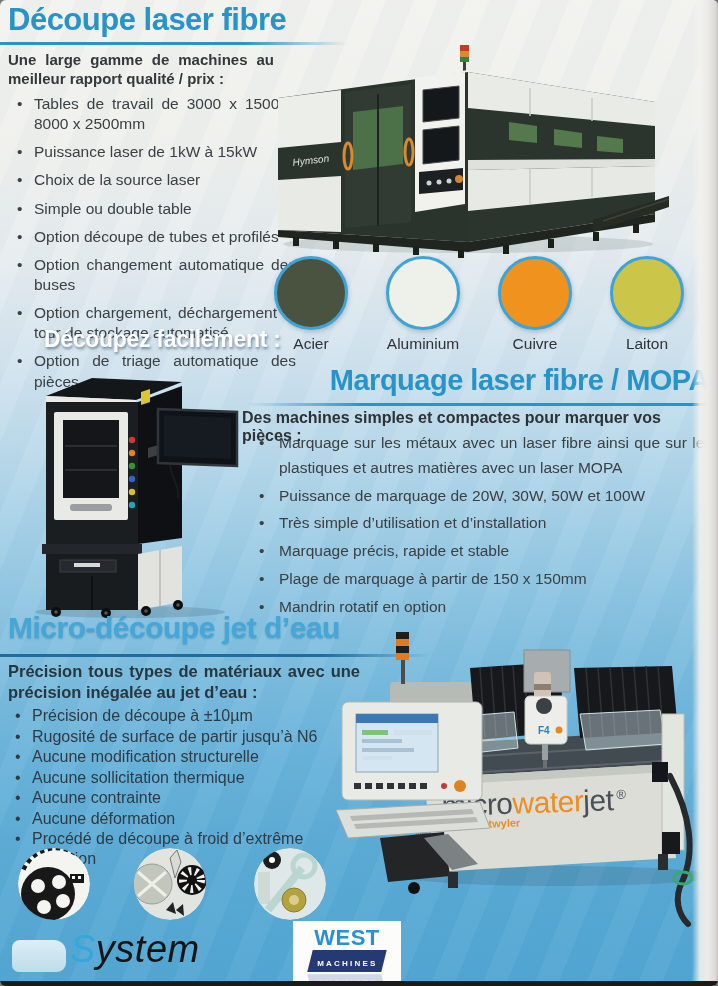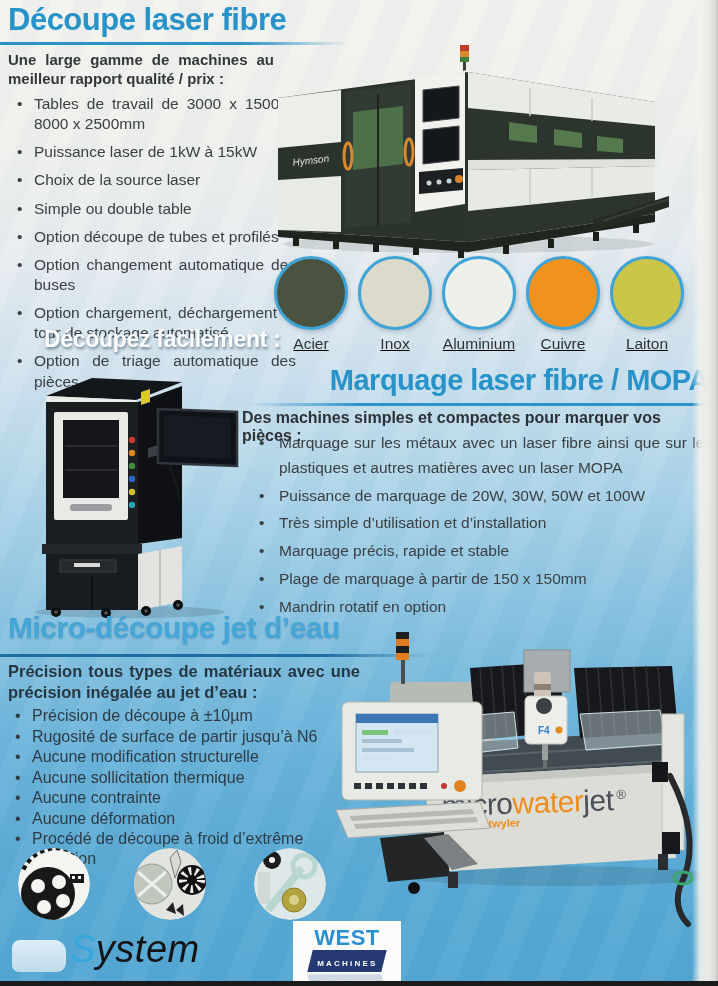--- a/index.html
+++ b/index.html
@@ -3,20 +3,21 @@
 <meta charset="utf-8">
 <style>
   * { box-sizing: border-box; }
   html,body { margin:0; padding:0; background:#777; }
   .page {
     position:relative; width:718px; height:986px; overflow:hidden; margin:0 auto;
     font-family:"Liberation Sans","DejaVu Sans",sans-serif;
     background: linear-gradient(178deg,
       #f2f2ee 0%, #eff0ec 14%, #e6ecef 26%, #d2e3ee 36%, #b6d8ea 46%,
       #98cae4 56%, #7bbcde 66%, #64b0d9 76%, #55a8d4 86%, #4ba3d1 100%);
+    border-radius: 6px;
   }
   .page::before {
     content:""; position:absolute; inset:0; pointer-events:none;
     background: repeating-linear-gradient(112deg,
       rgba(255,255,255,0.07) 0 22px, rgba(160,185,200,0.055) 22px 48px);
   }
   .paper-edge {
     position:absolute; top:0; right:0; width:26px; height:100%; z-index:6;
     background: linear-gradient(90deg, rgba(242,242,238,0) 0%,
       rgba(242,242,238,0.88) 30%, #ecebe7 60%, #dcdbd7 90%, #c2c1bd 100%);
@@ -35,21 +36,21 @@
   .list1 li { position:relative; padding-left:26px; font-size:15.5px; color:#3b4043;
               line-height:1.3; margin-bottom:8px; text-align:justify; }
   .list1 li::before { content:"\2022"; position:absolute; left:9px; }
 
   .machine1 { position:absolute; left:263px; top:44px; }
   .machine2 { position:absolute; left:20px; top:362px; }
   .machine3 { position:absolute; left:328px; top:626px; z-index:2; }
   svg { font-family:inherit; }
 
   .materials { position:absolute; left:272px; top:254px; width:414px;
-               display:flex; justify-content:space-between;text-decoration:underline; }
+               display:flex; justify-content:space-between; }
   .material  { width:78px; text-align:center; }
   .material svg { display:block; margin:0 auto; filter:drop-shadow(1px 2px 2px rgba(70,100,120,0.30)); }
   .material-ring { stroke:#3fa3d6; stroke-width:3; }
   .material .label { display:block; margin-top:3px; font-size:15.5px; color:#2e3338; }
 
   .caption-cut { position:absolute; left:44px; top:326px; font-size:23px; font-weight:bold;
                  color:#ffffff; text-shadow:1px 2px 3px rgba(50,80,100,0.65); letter-spacing:-0.3px; }
 
   .title2 { position:absolute; left:245px; top:364px; width:464px; text-align:right;
             font-size:29px; font-weight:bold; color:#2793c9; letter-spacing:-0.5px; }
@@ -176,26 +177,20 @@
     <polygon points="330,176 406,152 406,163 330,188" fill="#262b24"></polygon>
     <line x1="340" y1="177" x2="406" y2="155" stroke="#3c443b" stroke-width="1.5"></line>
   </svg>
 
   <div class="materials">
     <div class="material">
       <svg width="78" height="78">
         <circle class="material-ring" cx="39" cy="39" r="35.5" fill="#4a5240"></circle>
       </svg>
       <span class="label">Acier</span>
-    </div>
-    <div class="material">
-      <svg width="78" height="78">
-        <circle class="material-ring" cx="39" cy="39" r="35.5" fill="#dcdacb"></circle>
-      </svg>
-      <span class="label">Inox</span>
     </div>
     <div class="material">
       <svg width="78" height="78">
         <circle class="material-ring" cx="39" cy="39" r="35.5" fill="#eef0ea"></circle>
       </svg>
       <span class="label">Aluminium</span>
     </div>
     <div class="material">
       <svg width="78" height="78">
         <circle class="material-ring" cx="39" cy="39" r="35.5" fill="#f0921e"></circle>

